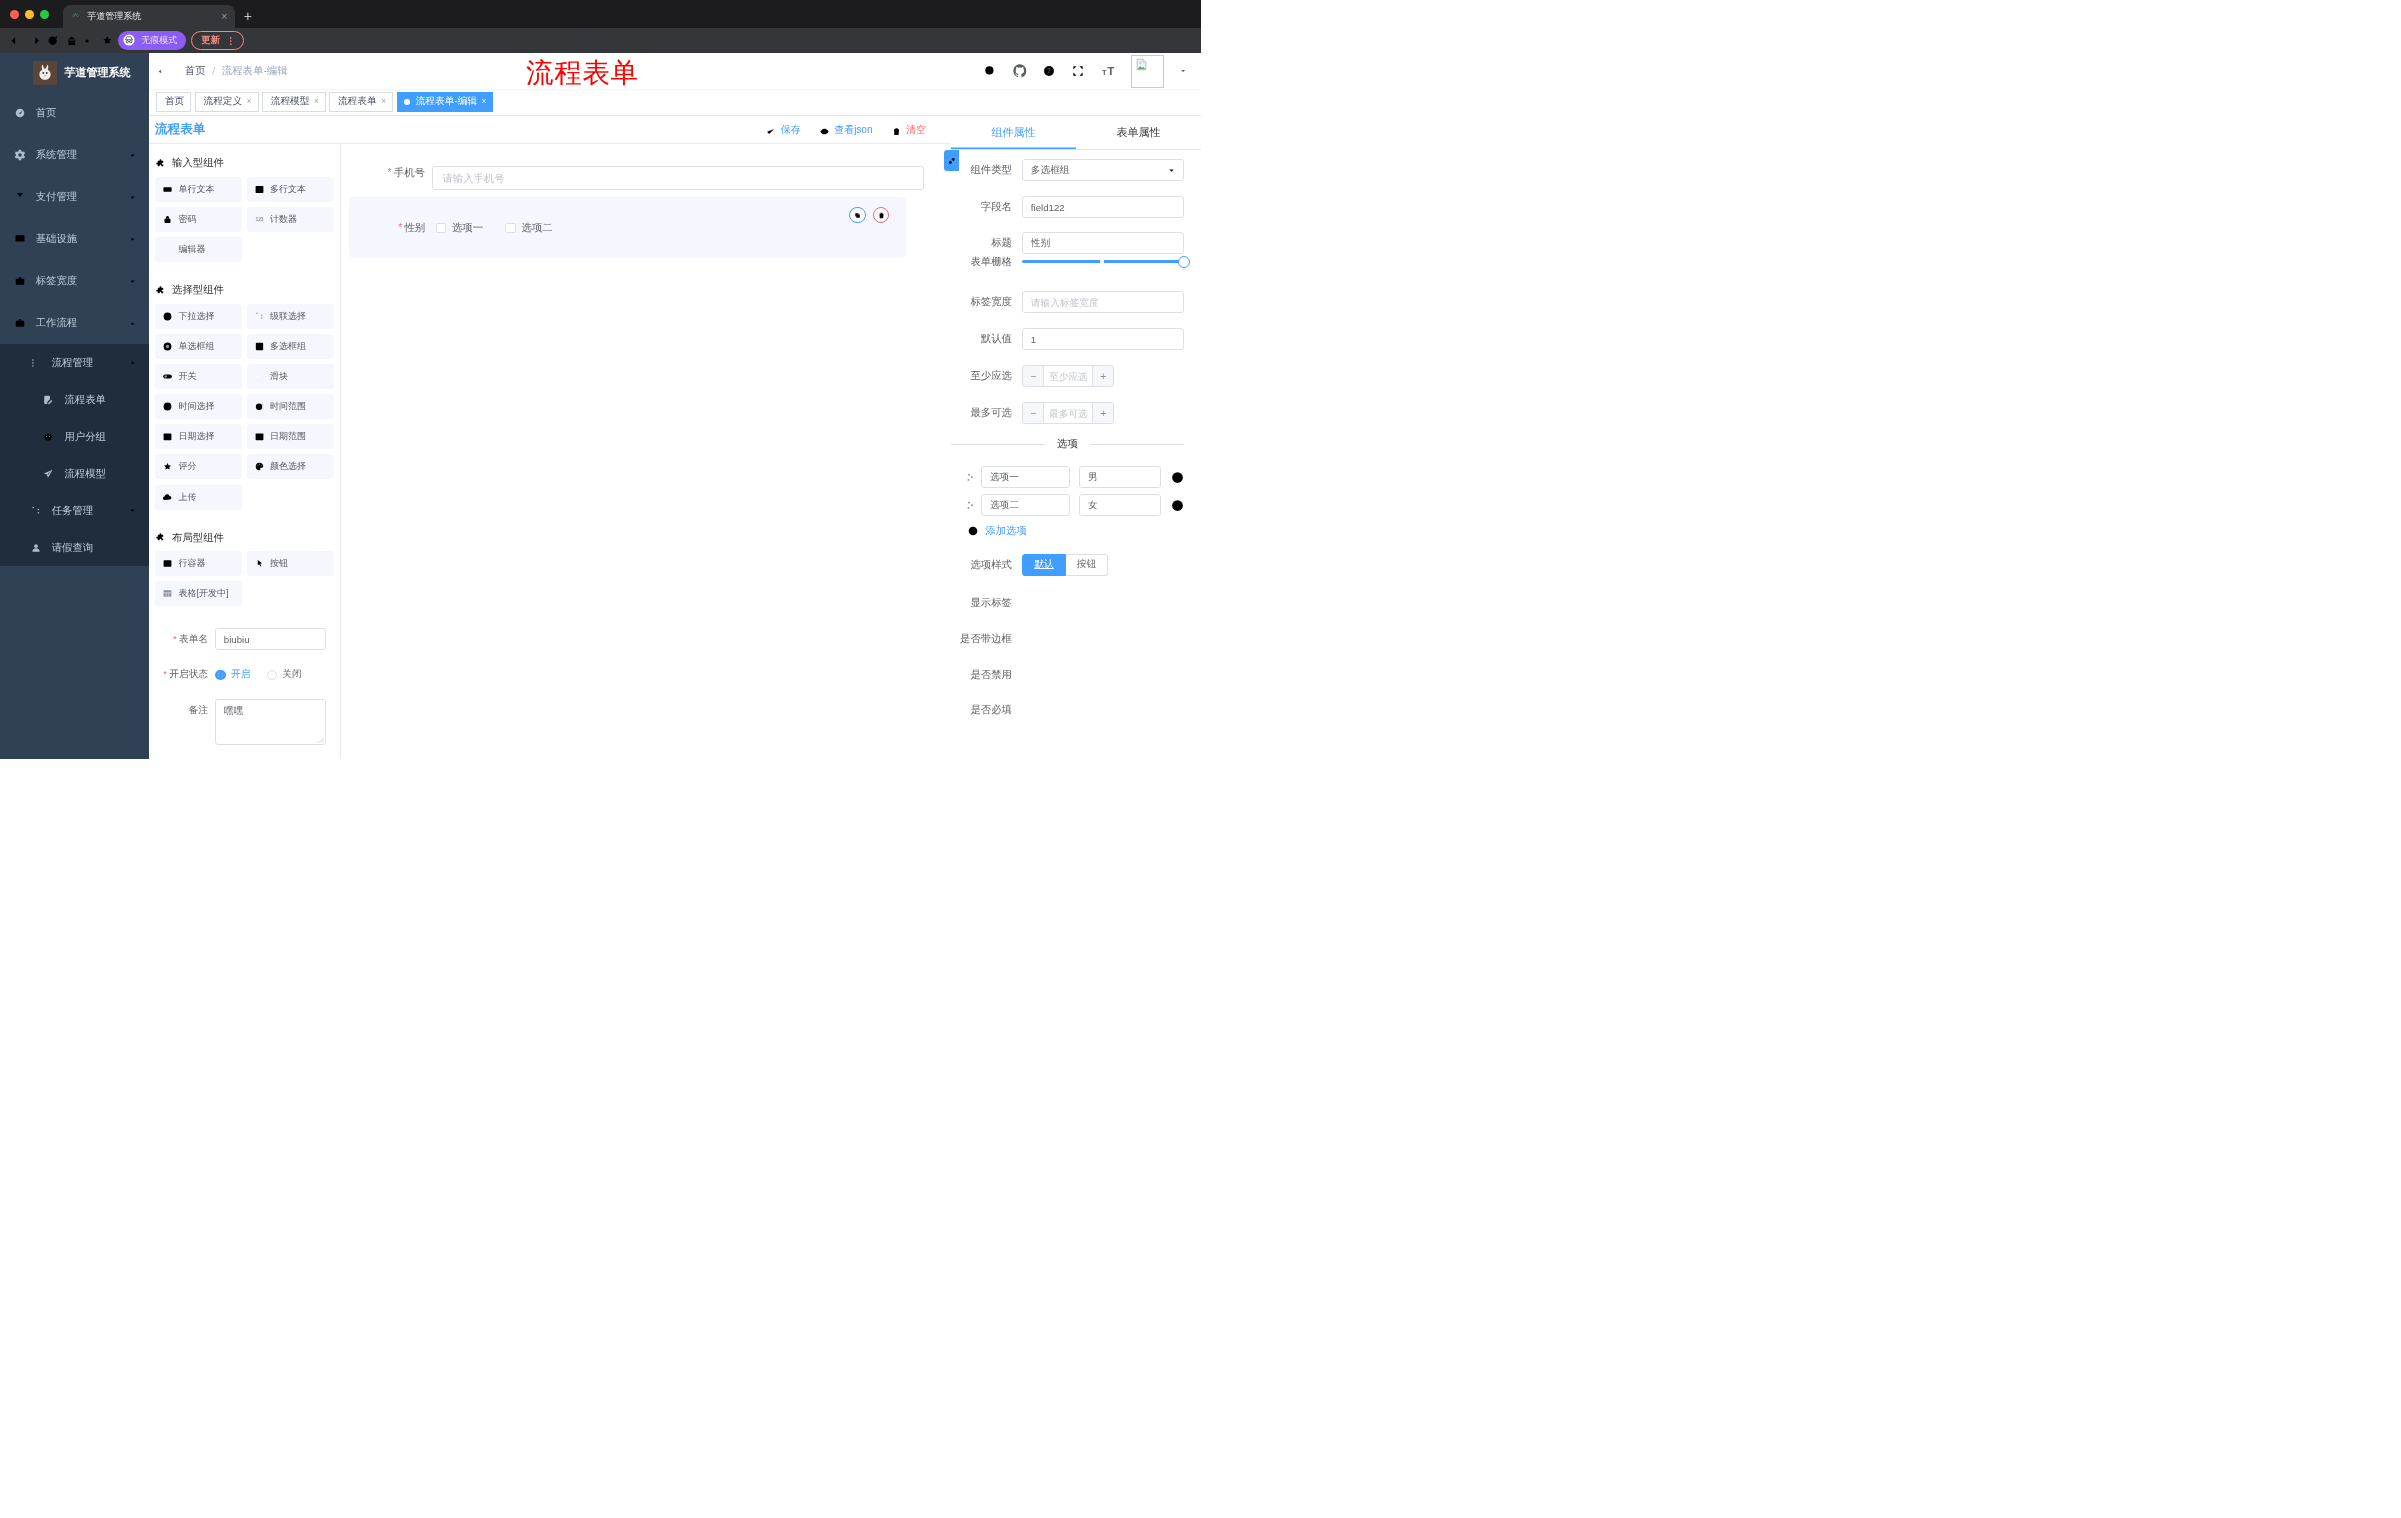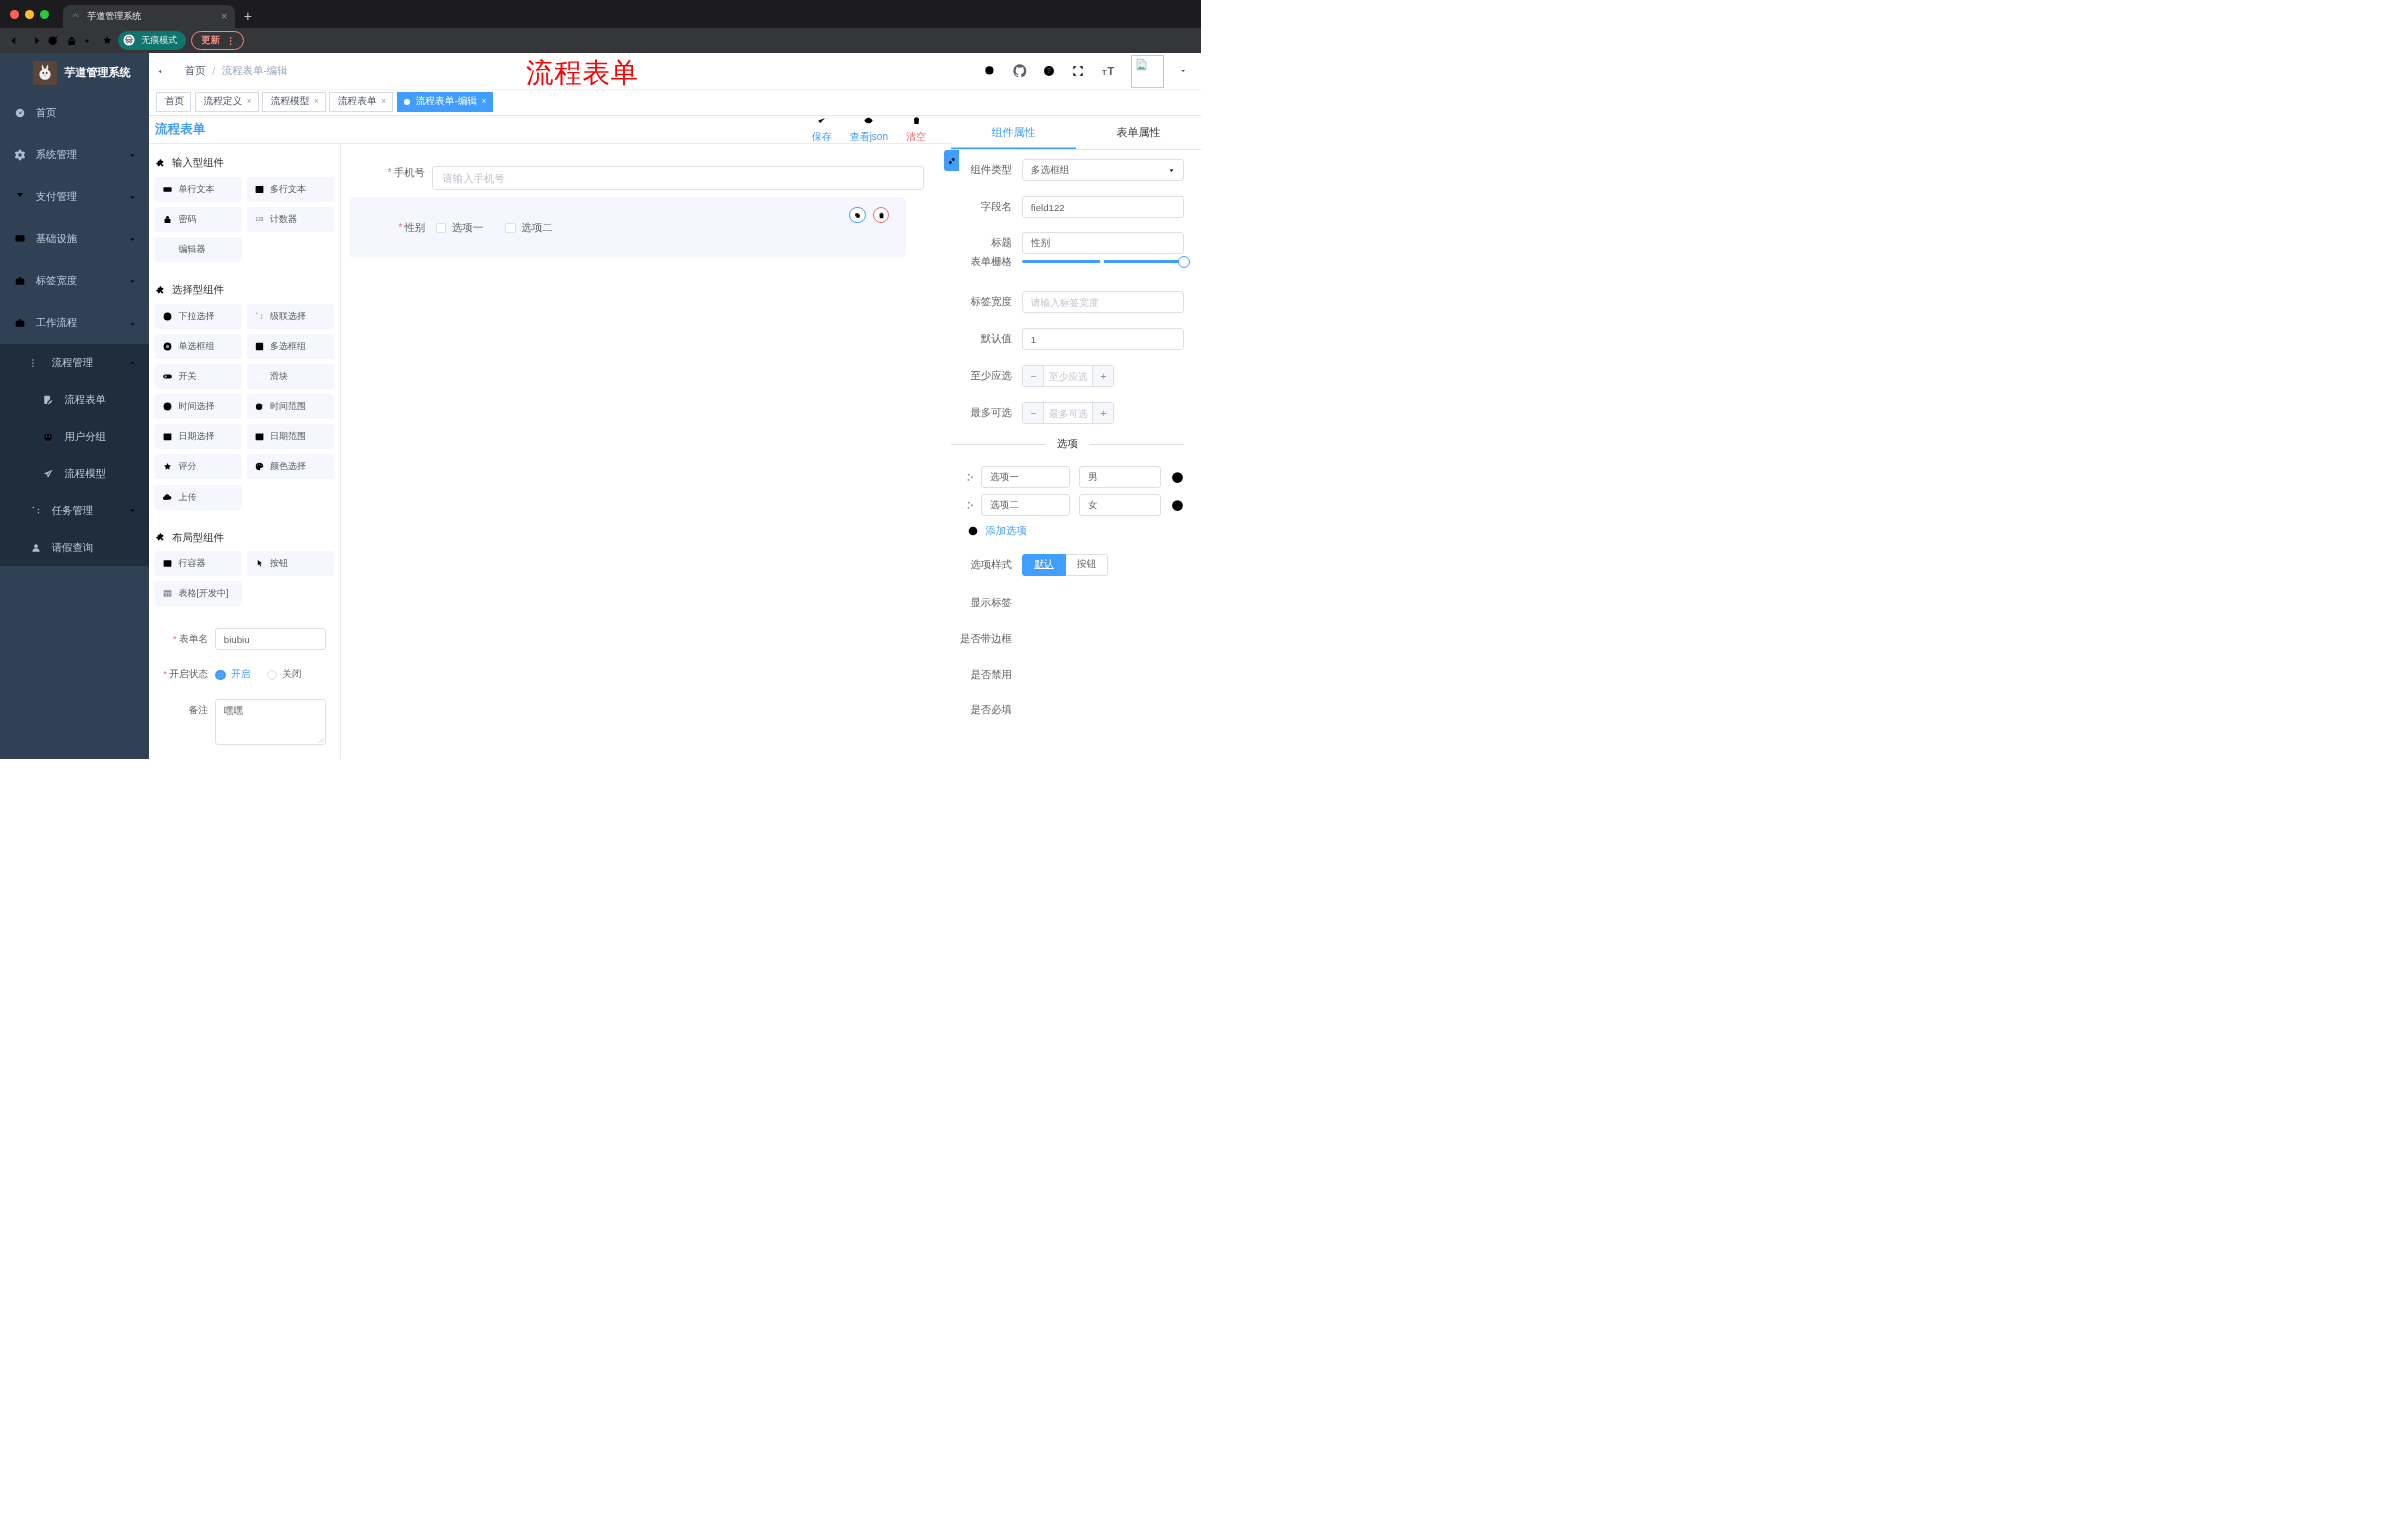--- a/index.html
+++ b/index.html
@@ -21,21 +21,21 @@
     padding:0 9px; flex:none; }
   .tbico { width:13.4px; height:13.4px; color:#d6d8db; flex:none; }
   .tbico.dim { color:#85888c; }
   .urlbar { flex:1; height:19.3px; background:#202124; border-radius:9.7px; display:flex;
     align-items:center; padding:0 9px; gap:5.2px; margin:0 4.5px; min-width:0; }
   .urlbar .warn { width:10.4px; height:10.4px; color:#9aa0a6; }
   .ns { color:#9aa0a6; font-size:9.3px; }
   .sep { width:0.7px; height:10.4px; background:#5f6368; }
   .url { font-size:9.3px; color:#e8eaed; white-space:nowrap; overflow:hidden; }
   .url .path { color:#bdc1c6; }
-  .chip { height:19.3px; background:#0f766e; border-radius:9.7px; display:flex; align-items:center;
+  .chip { height:19.3px; background:#8b5cf6; border-radius:9.7px; display:flex; align-items:center;
     gap:5.2px; padding:0 9px 0 3.7px; color:#e8eaed; font-size:9px; flex:none;justify-content:center; }
   .chip svg { width:14px; height:14px; }
   .updpill { height:19.3px; border:1.1px solid #f28b82; border-radius:10.4px; color:#f28b82;
     display:flex; align-items:center; gap:6px; padding:0 7.4px 0 9px; font-size:9.3px; font-weight:bold; flex:none; }
 
   
   .app { flex:1; display:flex; min-height:0; }
   aside.sidebar { width:149px; background:#304156; color:#bfcbd9; flex:none; display:flex; flex-direction:column; }
   .brand { height:39px; display:flex; align-items:center; padding-left:33px; gap:7.4px; flex:none; }
   .brand svg { width:24px; height:24px; border-radius:1.5px; }
@@ -74,21 +74,21 @@
   .tag.active { background:#409eff; border-color:#409eff; color:#fff; }
   .tag.active .dot { display:block; }
   .tag.active .tx { color:#fff; }
 
   .content { flex:1; display:flex; min-height:0; }
   .leftwrap { width:802px; display:flex; flex-direction:column; flex:none; min-height:0; }
   .dhead { height:28px; display:flex; align-items:center; padding:0 25px 0 6px;
     border-bottom:0.7px solid #eaebee; flex:none; }
   .dtitle { color:#409eff; font-size:12.6px; font-weight:bold; }
   .dacts { margin-left:auto; display:flex; align-items:center; gap:18px; font-size:10px; }
-  .dact { display:flex; align-items:center; gap:4.5px; color:#409eff; cursor:pointer;flex-direction:column; }
+  .dact { display:flex; align-items:flex-end; gap:4.5px; color:#409eff; cursor:pointer; }
   .dact svg { width:11px; height:11px; }
   .dact.red { color:#f56c6c; }
 
   .work { flex:1; display:flex; min-height:0; }
   .widgets { width:192px; border-right:0.7px solid #eaebee; padding:13.4px 7.4px 0 6px; flex:none; overflow:hidden; }
   .gtitle { display:flex; align-items:center; gap:6px; font-size:10.4px; color:#303133; height:12px; }
   .gtitle svg { width:11px; height:11px; color:#5f6570; }
   .wgrid { display:grid; grid-template-columns:87px 87px; gap:5.2px 4.5px; margin-top:7.4px; }
   .witem { height:25px; background:#f6f7fe; border-radius:3px; display:flex; align-items:center;
     gap:5.2px; padding-left:7.4px; font-size:9px; color:#55595f; cursor:grab; }

